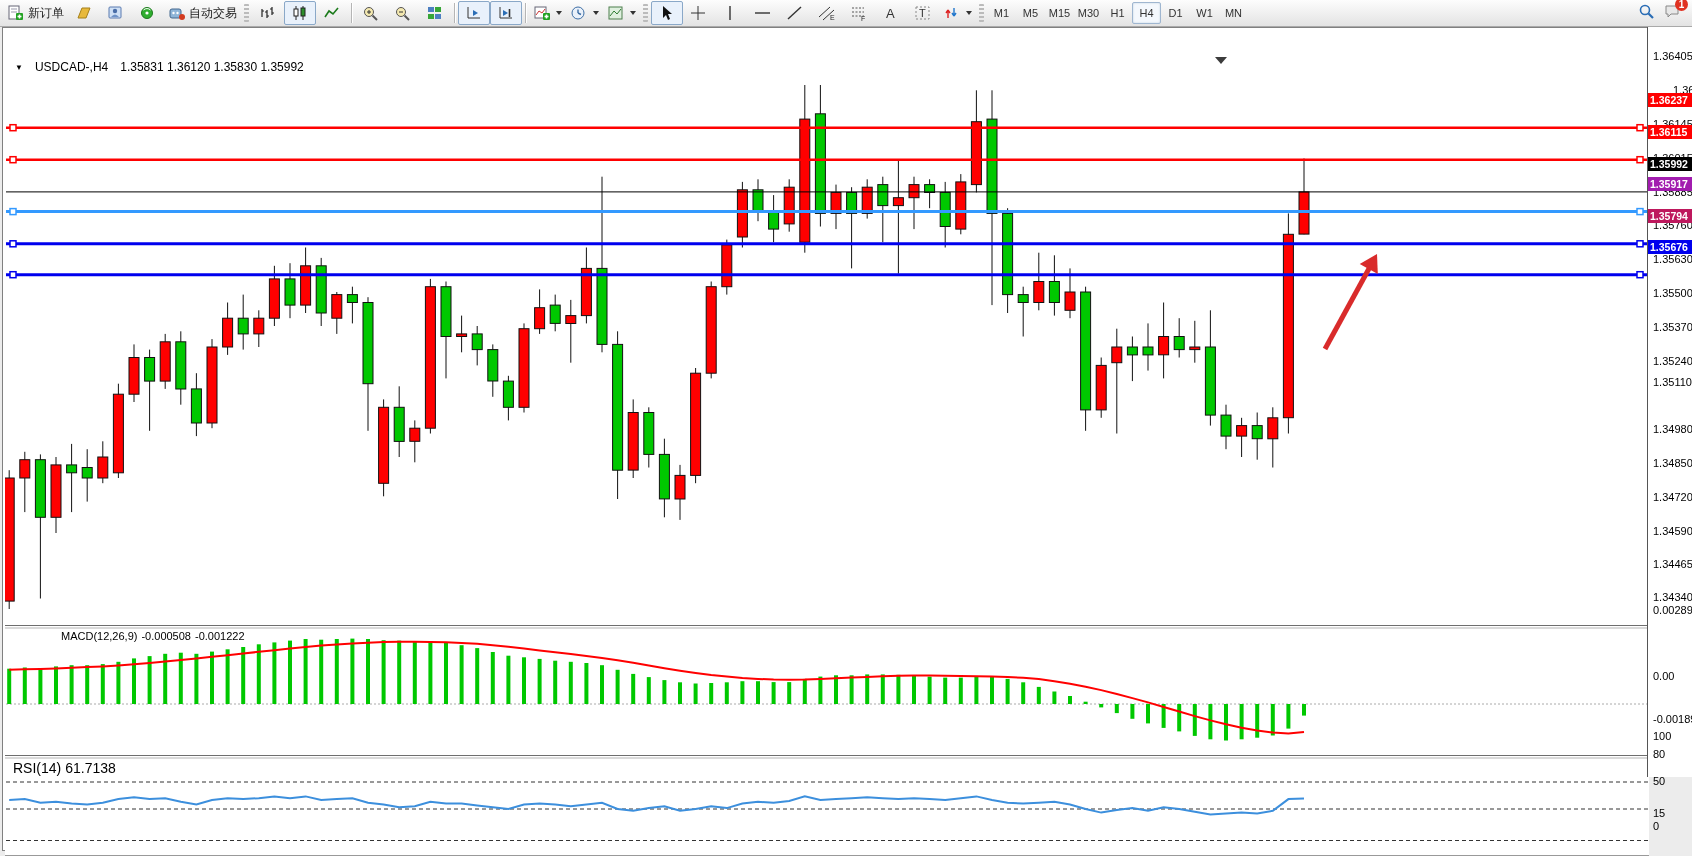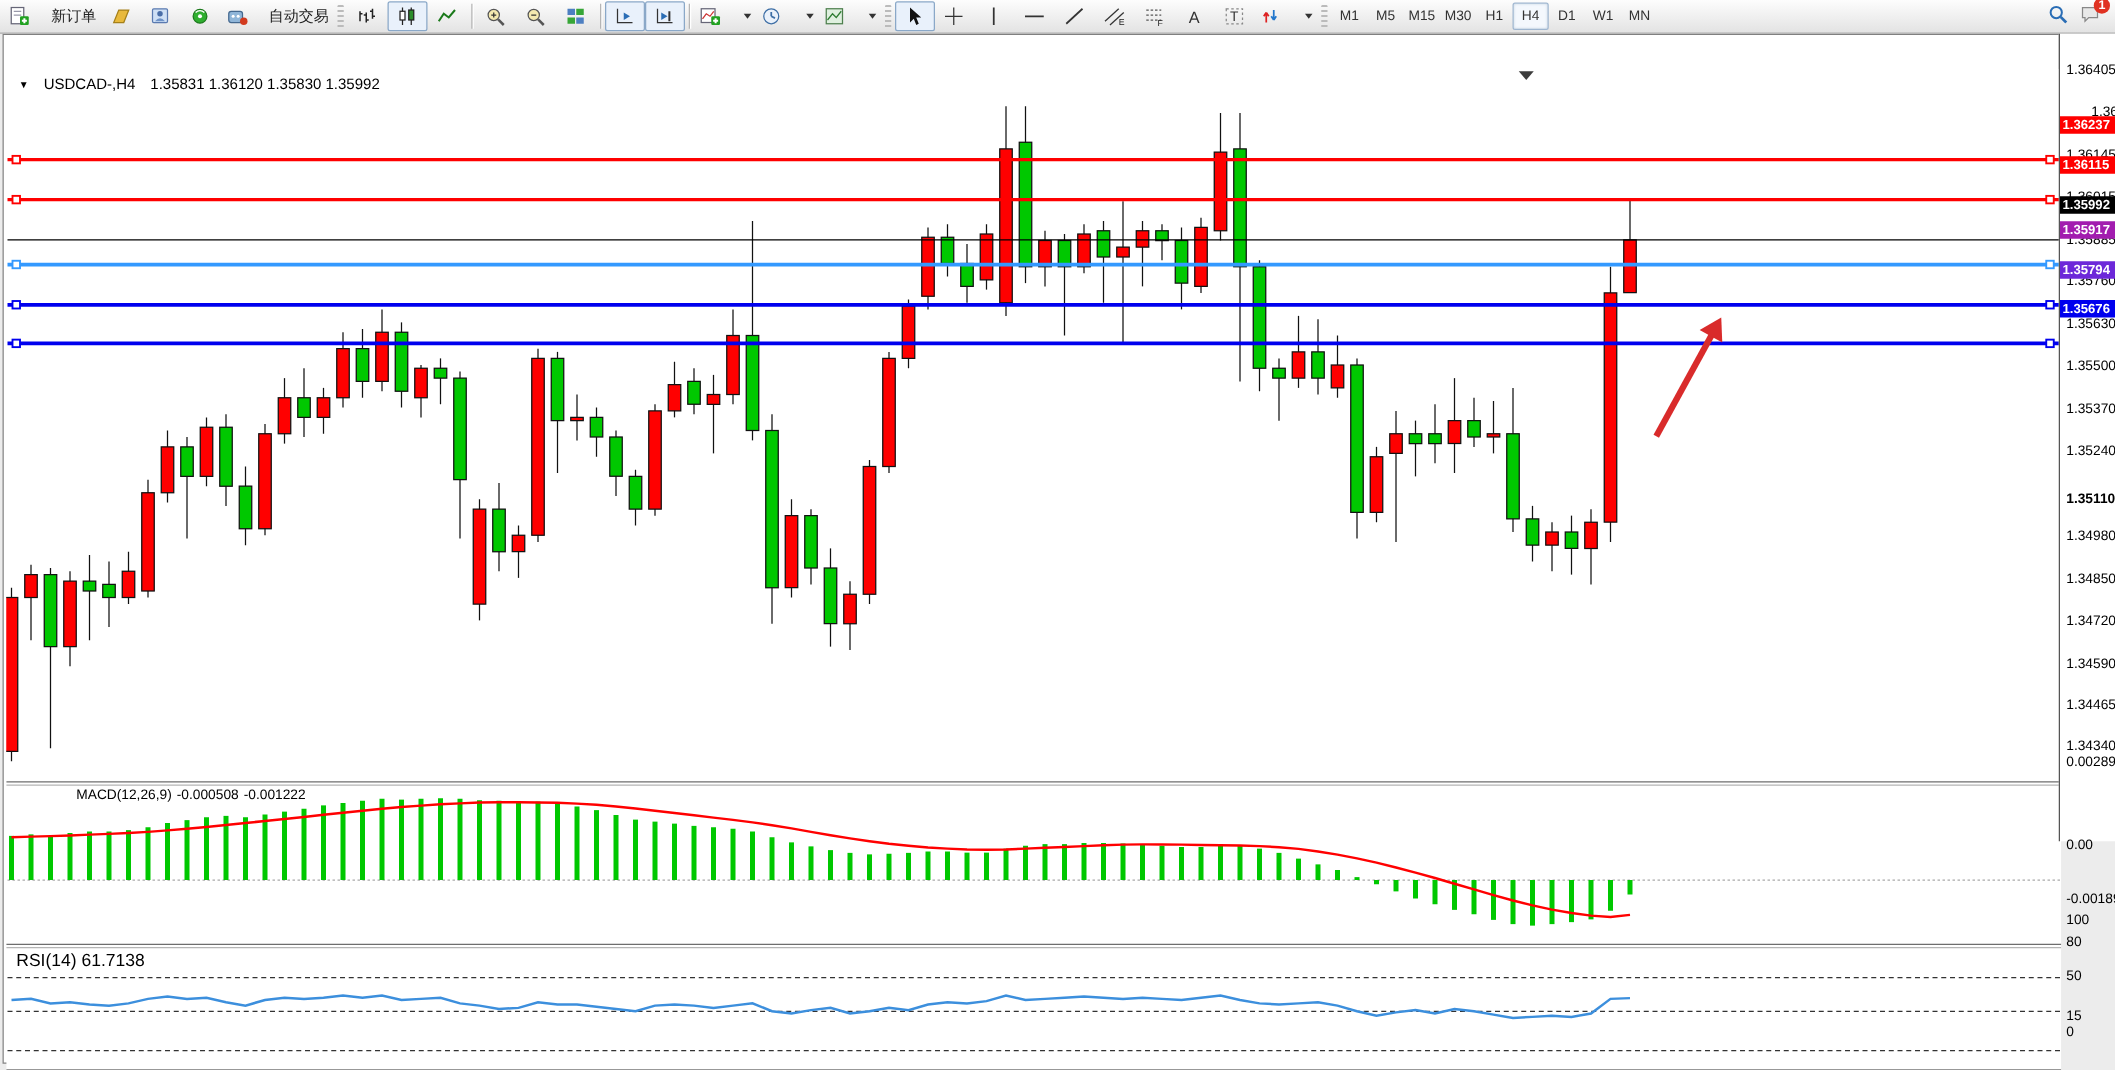--- a/index.html
+++ b/index.html
@@ -4,41 +4,41 @@
 <style>
   html,body{margin:0;padding:0;width:1692px;height:856px;overflow:hidden;
     font-family:"Liberation Sans",sans-serif;background:#ececec;}
   
   #toolbar{position:absolute;left:0;top:0;width:1692px;height:27px;
     background:linear-gradient(#fdfdfd,#e3e3e3);border-bottom:1px solid #a9a9a9;
     display:flex;align-items:center;padding-left:3px;box-sizing:border-box;}
   .grip{width:5px;height:18px;margin:0 3px;background:repeating-linear-gradient(#bbb 0 2px,transparent 2px 4px);border-radius:1px;}
   .sep{width:1px;height:20px;background:#b5b5b5;margin:0 3px;box-shadow:1px 0 0 #fff;}
   .tbtn{height:22px;min-width:24px;display:flex;align-items:center;justify-content:center;
-    gap:16px;padding:0 3px;border:1px solid transparent;border-radius:2px;color:#222;font-size:12px;}
+    gap:3px;padding:0 3px;border:1px solid transparent;border-radius:2px;color:#222;font-size:12px;}
   .tbtn.pressed{border:1px solid #8aa8c8;background:#e9f1fb;}
   .tbtn .lbl{white-space:nowrap;}
   .caret{width:0;height:0;border-left:3.5px solid transparent;border-right:3.5px solid transparent;border-top:4px solid #333;margin-left:2px;}
   .tfbtn{height:20px;width:27px;display:flex;align-items:center;justify-content:center;
     font-size:11px;color:#333;border:1px solid transparent;border-radius:2px;}
   .tfbtn.pressed{border:1px solid #9fb6d0;background:#f4f8fd;box-shadow:inset 0 0 2px #bcd;}
   #tb-right{margin-left:auto;display:flex;align-items:center;margin-right:10px;gap:8px;}
   .badge{position:absolute;right:-6px;top:-5px;background:#e03222;color:#fff;border-radius:8px;
     font-size:10px;min-width:13px;height:13px;line-height:13px;text-align:center;font-weight:bold;}
   .chatwrap{position:relative;}
   
   #chartblock{position:absolute;left:2px;top:27px;width:1644px;height:822px;background:#fff;border:1px solid #808080;box-sizing:content-box;}
   #chartsvg{position:absolute;left:2px;top:27px;}
   #paneTitle{position:absolute;left:12px;top:32px;font-size:12px;color:#000;display:flex;gap:8px;align-items:center;}
   #paneTitle .tri{font-size:8px;}
   #macdLabel{position:absolute;left:10px;top:602px;font-size:11px;color:#000;padding-left:48px;}
   #rsiLabel{position:absolute;left:10px;top:732px;font-size:14px;color:#000;}
   .paneLbl span{margin-right:4px;}
   
-  #axis{position:absolute;left:1647px;top:27px;width:45px;height:646px;background:#fff;border-left:1px solid #555;}
+  #axis{position:absolute;left:1647px;top:27px;width:45px;height:750px;background:#fff;border-left:1px solid #555;}
   .tickLbl{position:absolute;left:5px;font-size:11px;color:#000;white-space:nowrap;}
   .priceBadge{position:absolute;left:0px;width:43px;font-size:10.5px;color:#fff;text-align:left;
     padding:1px 0 1px 2px;font-weight:bold;white-space:nowrap;}
 </style>
 </head>
 <body>
 
 <div id="toolbar">
     <div class="tbtn">
       <svg width="18" height="16" viewBox="0 0 18 16">
@@ -598,34 +598,34 @@
     <div class="tickLbl" style="top: 22.7px;">1.36405</div>
     <div class="tickLbl" style="top: 56.76px; margin-left: 20px;">1.36275</div>
     <div class="tickLbl" style="top: 90.82px;">1.36145</div>
     <div class="tickLbl" style="top: 124.88px;">1.36015</div>
     <div class="tickLbl" style="top: 158.94px;">1.35885</div>
     <div class="tickLbl" style="top: 191.69px;">1.35760</div>
     <div class="tickLbl" style="top: 225.75px;">1.35630</div>
     <div class="tickLbl" style="top: 259.81px;">1.35500</div>
     <div class="tickLbl" style="top: 293.87px;">1.35370</div>
     <div class="tickLbl" style="top: 327.93px;">1.35240</div>
-    <div class="tickLbl" style="top: 366px; font-weight: bold;">1.35110</div>
+    <div class="tickLbl" style="top: 349px;">1.35110</div>
     <div class="tickLbl" style="top: 396.05px;">1.34980</div>
     <div class="tickLbl" style="top: 430.11px;">1.34850</div>
     <div class="tickLbl" style="top: 464.17px;">1.34720</div>
     <div class="tickLbl" style="top: 498.23px;">1.34590</div>
     <div class="tickLbl" style="top: 530.98px;">1.34465</div>
     <div class="tickLbl" style="top: 563.73px;">1.34340</div>
     <div class="tickLbl" style="top: 576.948px;">0.002897</div>
     <div class="tickLbl" style="top: 643px;">0.00</div>
     <div class="tickLbl" style="top: 686.115px;">-0.001891</div>
     <div class="tickLbl" style="top: 703px;">100</div>
     <div class="tickLbl" style="top: 721px;">80</div>
     <div class="tickLbl" style="top: 748px;">50</div>
     <div class="tickLbl" style="top: 779.5px;">15</div>
     <div class="tickLbl" style="top: 793px;">0</div>
     <div class="priceBadge" style="top: 65.716px; background: rgb(255, 0, 0);">1.36237</div>
     <div class="priceBadge" style="top: 97.68px; background: rgb(255, 0, 0);">1.36115</div>
     <div class="priceBadge" style="top: 149.556px; background: #a21caf;">1.35917</div>
-    <div class="priceBadge" style="top: 181.782px; background: #6d28d9;">1.35794</div>
+    <div class="priceBadge" style="top: 181.782px; background: #be185d;">1.35794</div>
     <div class="priceBadge" style="top: 212.698px; background: rgb(0, 0, 238);">1.35676</div>
     <div class="priceBadge" style="top: 129.906px; background: rgb(0, 0, 0);">1.35992</div>
   </div>
 
 </body></html>

